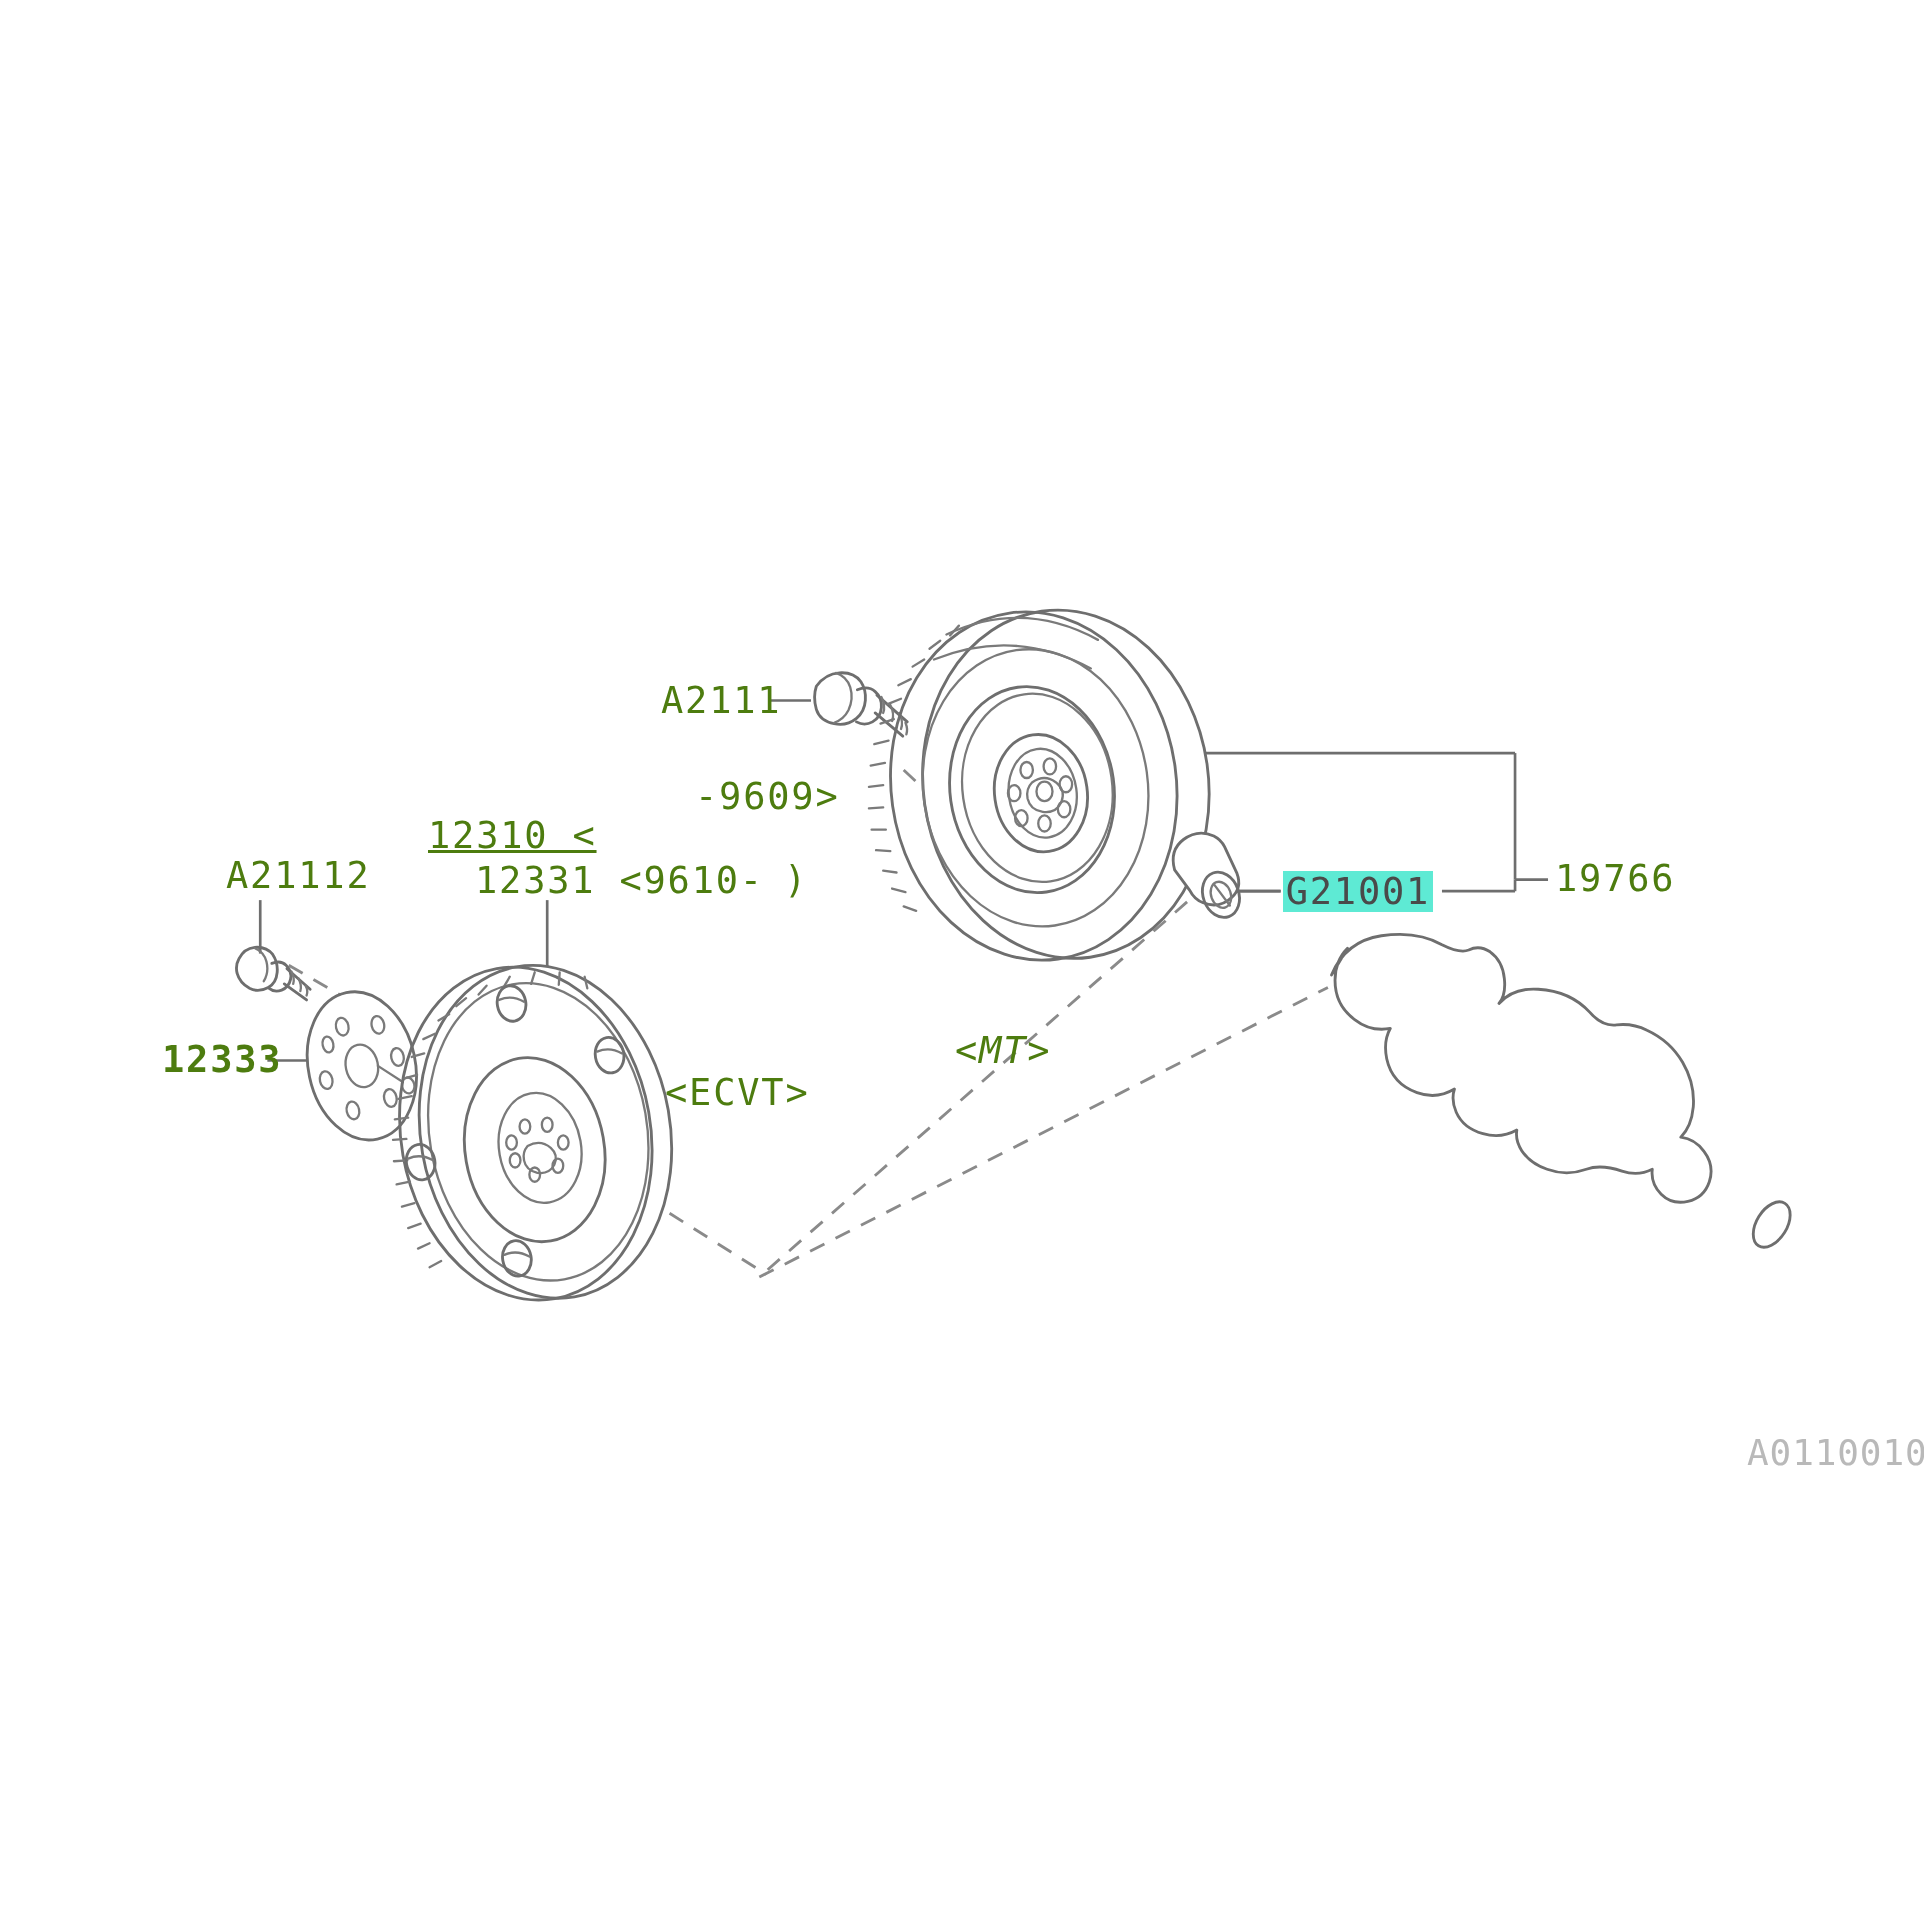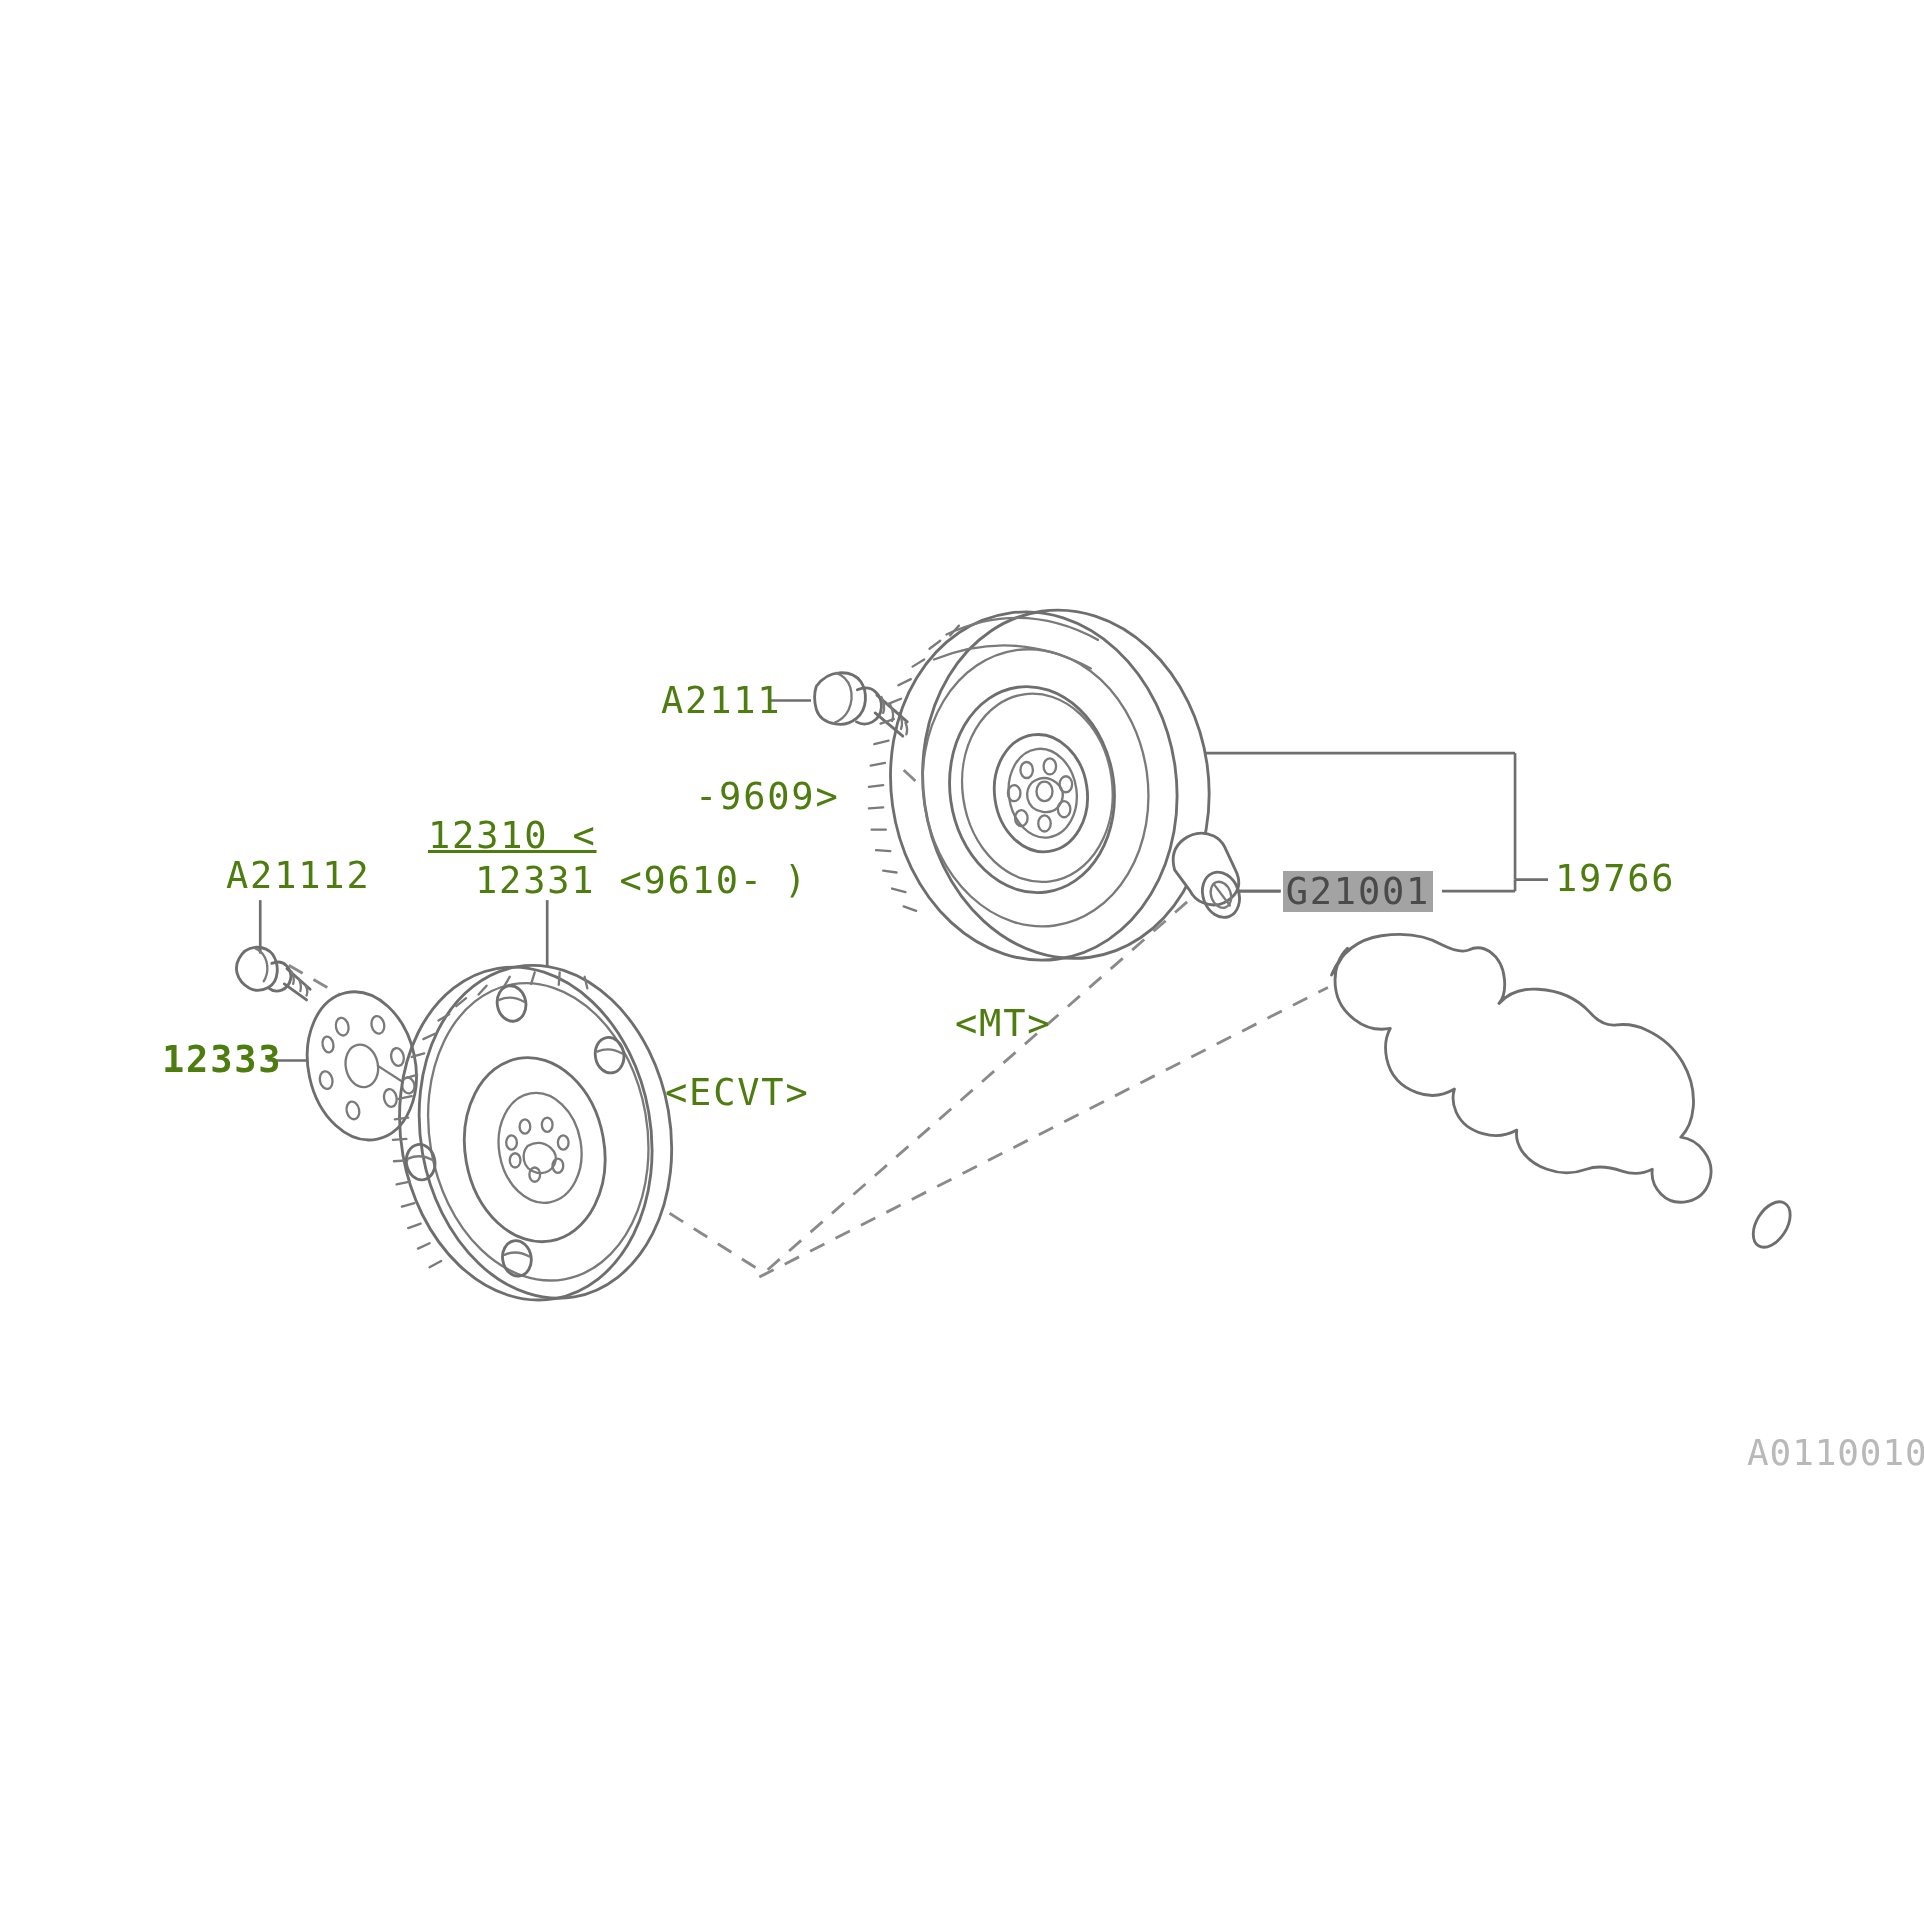--- a/index.html
+++ b/index.html
@@ -26,21 +26,21 @@
     position: absolute;
     color: #4d7c0f;
     font-family: "DejaVu Sans Mono", "Liberation Mono", monospace;
     font-size: 37px;
     letter-spacing: 1.8px;
     white-space: pre;
     line-height: 1;
     font-weight: 400;
   }
   .lbl-hl {
-    background: #a3a3a3;
+    background: #5eead4;
     color: #4a4a4a;
     padding: 1.8px 2.7px;
   }
   .lbl-drawno {
     color: #b9b9b9;
     font-size: 36px;
     letter-spacing: 0.9px;
   }
 </style>
 </head>
@@ -310,20 +310,20 @@
   <div class="lbl" style="left:475px; top:862px;">12331 &lt;9610-</div>
 
   <div class="lbl" style="left:784px; top:862px;">)</div>
 
   <div class="lbl" style="left:162px; top:1041px;font-weight:bold;">12333</div>
 
   <div class="lbl" style="left:1555px; top:860px;">19766</div>
 
   <div class="lbl lbl-hl" style="left:1283px; top:871px;">G21001</div>
 
-  <div class="lbl" style="left:955px; top:1005px;">&lt;MT&gt;</div>
+  <div class="lbl" style="left:955px; top:1032px;font-style:italic;">&lt;MT&gt;</div>
 
   <div class="lbl" style="left:665px; top:1074px;text-align:right;">&lt;ECVT&gt;</div>
 
   <div class="lbl lbl-drawno" style="left:1747px; top:1435px;">A011001023</div>
 
 </div>
 
 
 </body></html>

